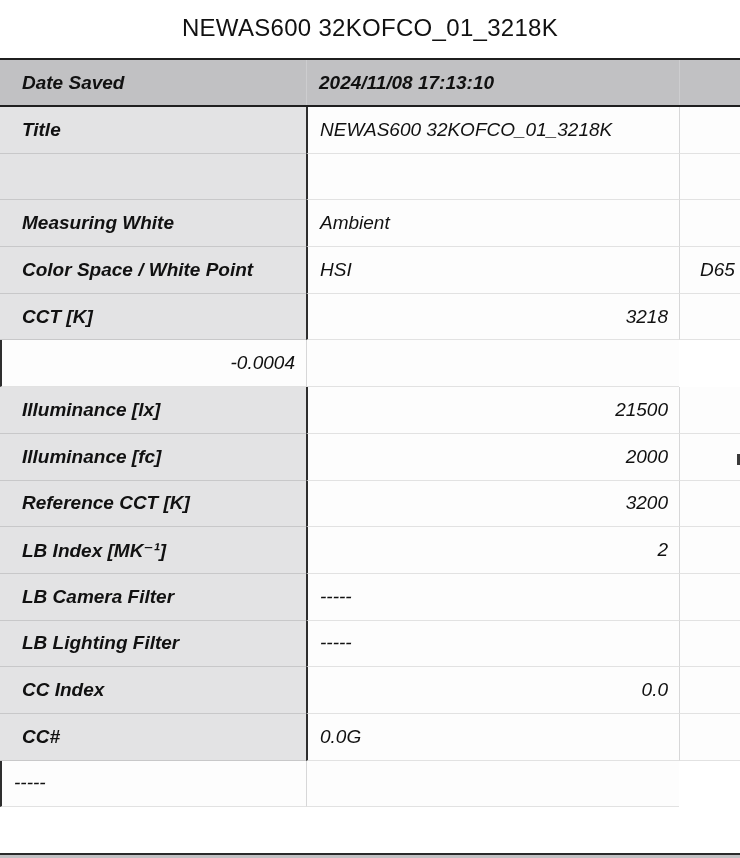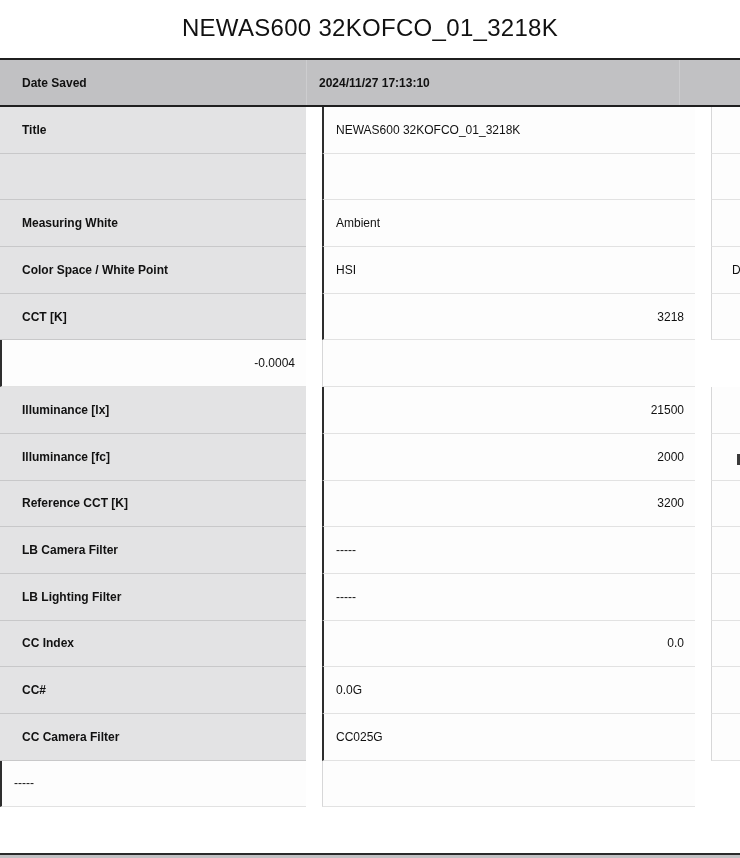--- a/index.html
+++ b/index.html
@@ -49,21 +49,22 @@
     display: grid;
     grid-template-columns: 306px 373px 61px;
     box-sizing: border-box;
   }
   .t-row > div {
     box-sizing: border-box;
     display: flex;
     align-items: center;
     overflow: hidden;
     white-space: nowrap;
-    font-size: 12px;
+    font-size: 19px;
+    font-style: italic;
   }
   
   .header-row {
     height: 47px;
     background: var(--header-bg);
     border-bottom: 2px solid var(--strong-border);
   }
   .header-row .cell-label {
     font-weight: 700;
     padding-left: 22px;
@@ -72,21 +73,20 @@
     font-weight: 700;
     padding-left: 12px;
     border-left: 1px solid #cdcdcf;
   }
   .header-row .cell-extra {
     border-left: 1px solid #cdcdcf;
   }
   
   .data-row {
     height: 46.7px;
-    gap: 16px;
   }
   .data-row .cell-label {
     background: var(--label-bg);
     border-bottom: 1px solid var(--row-border-label);
     font-weight: 700;
     padding-left: 22px;
   }
   .data-row .cell-value {
     background: var(--value-bg);
     border-bottom: 1px solid var(--row-border-value);
@@ -123,21 +123,21 @@
   }
 </style>
 </head>
 <body>
 
 <div class="doc-title">NEWAS600 32KOFCO_01_3218K</div>
 
 <div class="report-table">
   <div class="t-row header-row">
     <div class="cell-label">Date Saved</div>
-    <div class="cell-value">2024/11/27 17:13:10</div>
+    <div class="cell-value">2024/11/08 17:13:10</div>
     <div class="cell-extra"></div>
   </div>
   <div>
   <div class="t-row data-row">
     <div class="cell-label">Title</div>
     <div class="cell-value">NEWAS600 32KOFCO_01_3218K</div>
     <div class="cell-extra"></div>
   </div>
 
   <div class="t-row data-row">
@@ -180,20 +180,25 @@
     <div class="cell-value align-right">2000</div>
     <div class="cell-extra"></div>
   </div>
 
   <div class="t-row data-row">
     <div class="cell-label">Reference CCT [K]</div>
     <div class="cell-value align-right">3200</div>
     <div class="cell-extra"></div>
   </div>
 
+  <div class="t-row data-row">
+    <div class="cell-label">LB Index [MK⁻¹]</div>
+    <div class="cell-value align-right">2</div>
+    <div class="cell-extra"></div>
+  </div>
 
   <div class="t-row data-row">
     <div class="cell-label">LB Camera Filter</div>
     <div class="cell-value">-----</div>
     <div class="cell-extra"></div>
   </div>
 
   <div class="t-row data-row">
     <div class="cell-label">LB Lighting Filter</div>
     <div class="cell-value">-----</div>
@@ -205,25 +210,20 @@
     <div class="cell-value align-right">0.0</div>
     <div class="cell-extra"></div>
   </div>
 
   <div class="t-row data-row">
     <div class="cell-label">CC#</div>
     <div class="cell-value">0.0G</div>
     <div class="cell-extra"></div>
   </div>
 
-  <div class="t-row data-row">
-    <div class="cell-label">CC Camera Filter</div>
-    <div class="cell-value">CC025G</div>
-    <div class="cell-extra"></div>
-  </div>
 
   <div class="t-row data-row">
     <div class="cell-value">-----</div>
     <div class="cell-extra"></div>
   </div>
 </div>
 </div>
 
 <div class="cutoff-fragment"></div>
 <div class="bottom-strip"></div>

